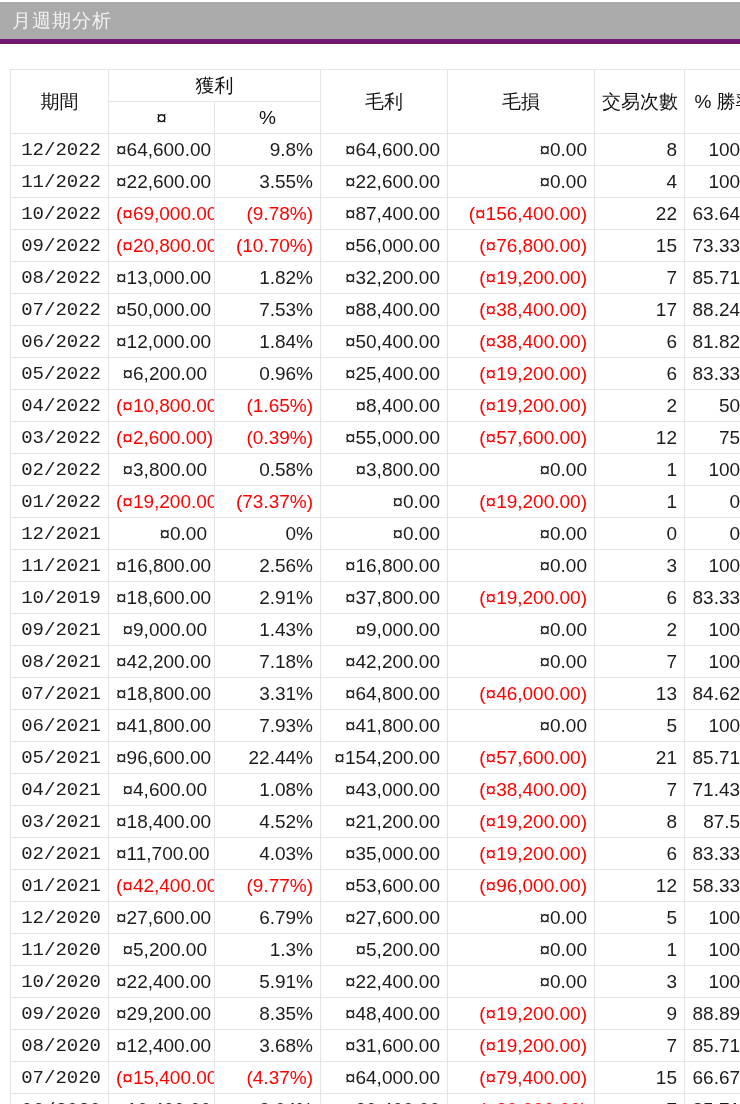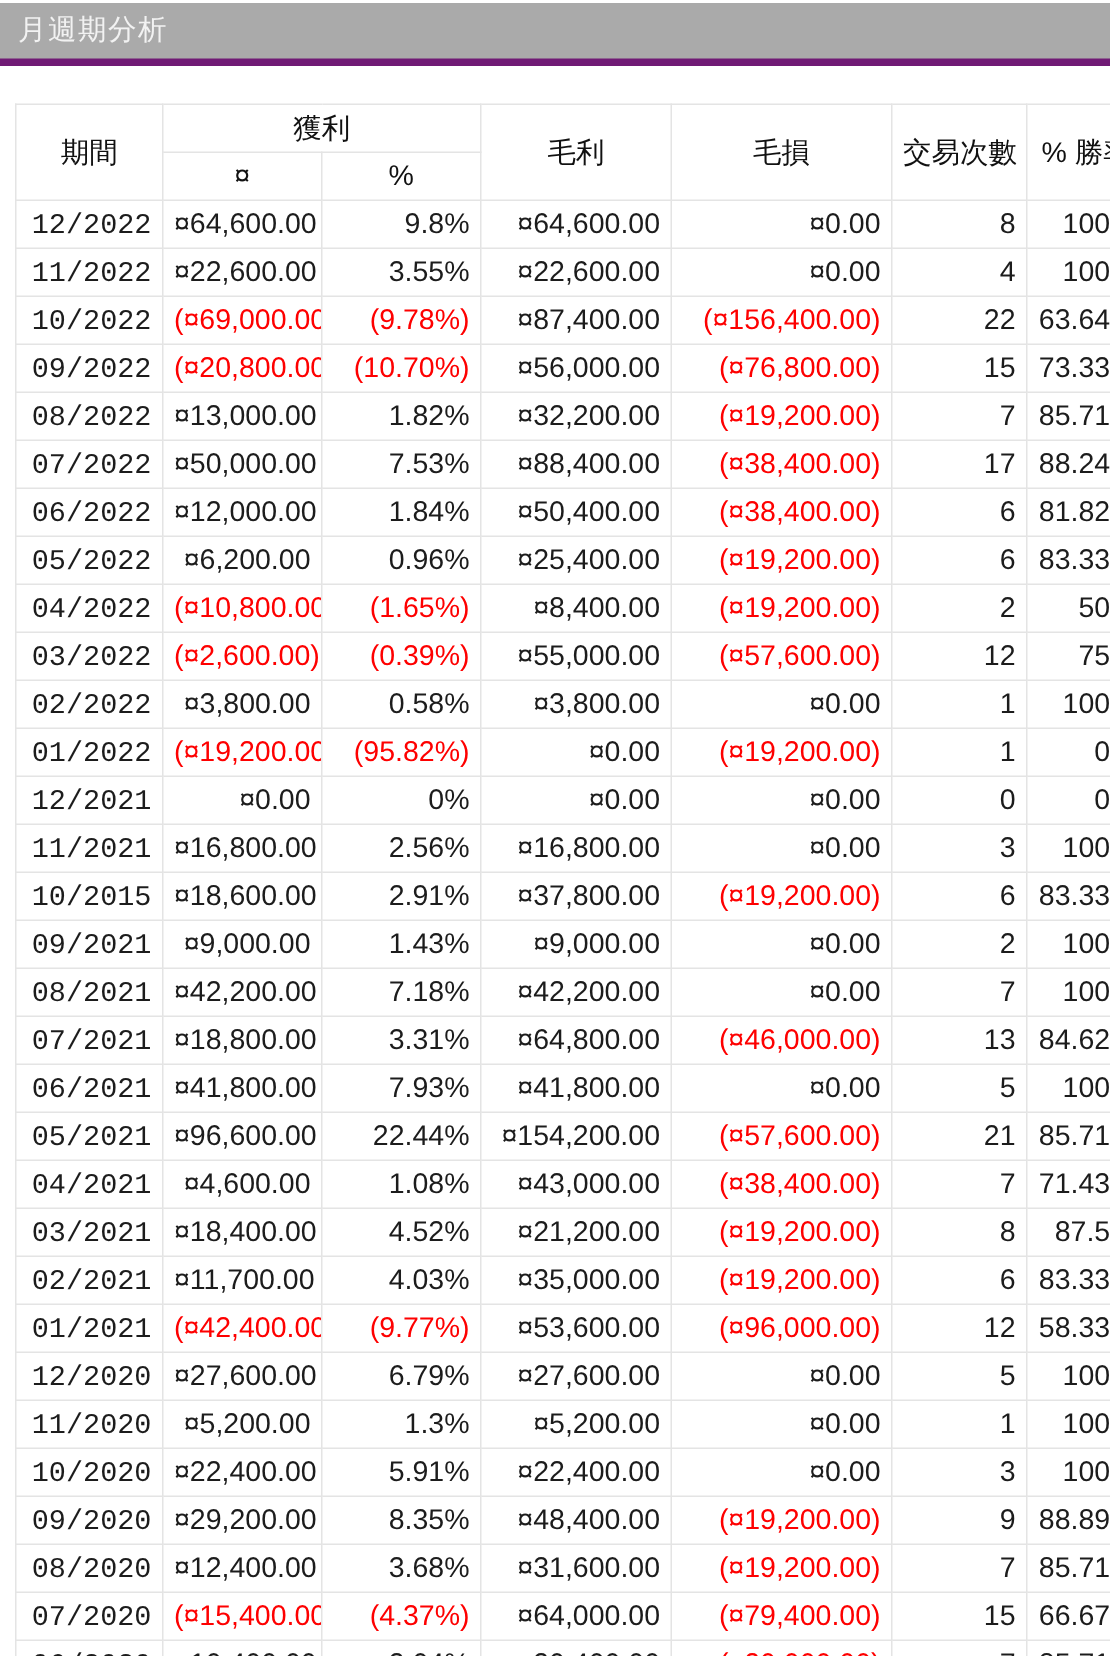--- a/index.html
+++ b/index.html
@@ -212,21 +212,21 @@
           <td class="c-num">¤3,800.00</td>
           <td class="c-num">0.58%</td>
           <td class="c-num">¤3,800.00</td>
           <td class="c-num">¤0.00</td>
           <td class="c-num">1</td>
           <td class="c-num">100%</td>
         </tr>
         <tr>
           <td class="c-period">01/2022</td>
           <td class="c-num neg">(¤19,200.00)</td>
-          <td class="c-num neg">(95.82%)</td>
+          <td class="c-num neg">(73.37%)</td>
           <td class="c-num">¤0.00</td>
           <td class="c-num neg">(¤19,200.00)</td>
           <td class="c-num">1</td>
           <td class="c-num">0%</td>
         </tr>
         <tr>
           <td class="c-period">12/2021</td>
           <td class="c-num">¤0.00</td>
           <td class="c-num">0%</td>
           <td class="c-num">¤0.00</td>
@@ -237,21 +237,21 @@
         <tr>
           <td class="c-period">11/2021</td>
           <td class="c-num">¤16,800.00</td>
           <td class="c-num">2.56%</td>
           <td class="c-num">¤16,800.00</td>
           <td class="c-num">¤0.00</td>
           <td class="c-num">3</td>
           <td class="c-num">100%</td>
         </tr>
         <tr>
-          <td class="c-period">10/2015</td>
+          <td class="c-period">10/2019</td>
           <td class="c-num">¤18,600.00</td>
           <td class="c-num">2.91%</td>
           <td class="c-num">¤37,800.00</td>
           <td class="c-num neg">(¤19,200.00)</td>
           <td class="c-num">6</td>
           <td class="c-num">83.33%</td>
         </tr>
         <tr>
           <td class="c-period">09/2021</td>
           <td class="c-num">¤9,000.00</td>

